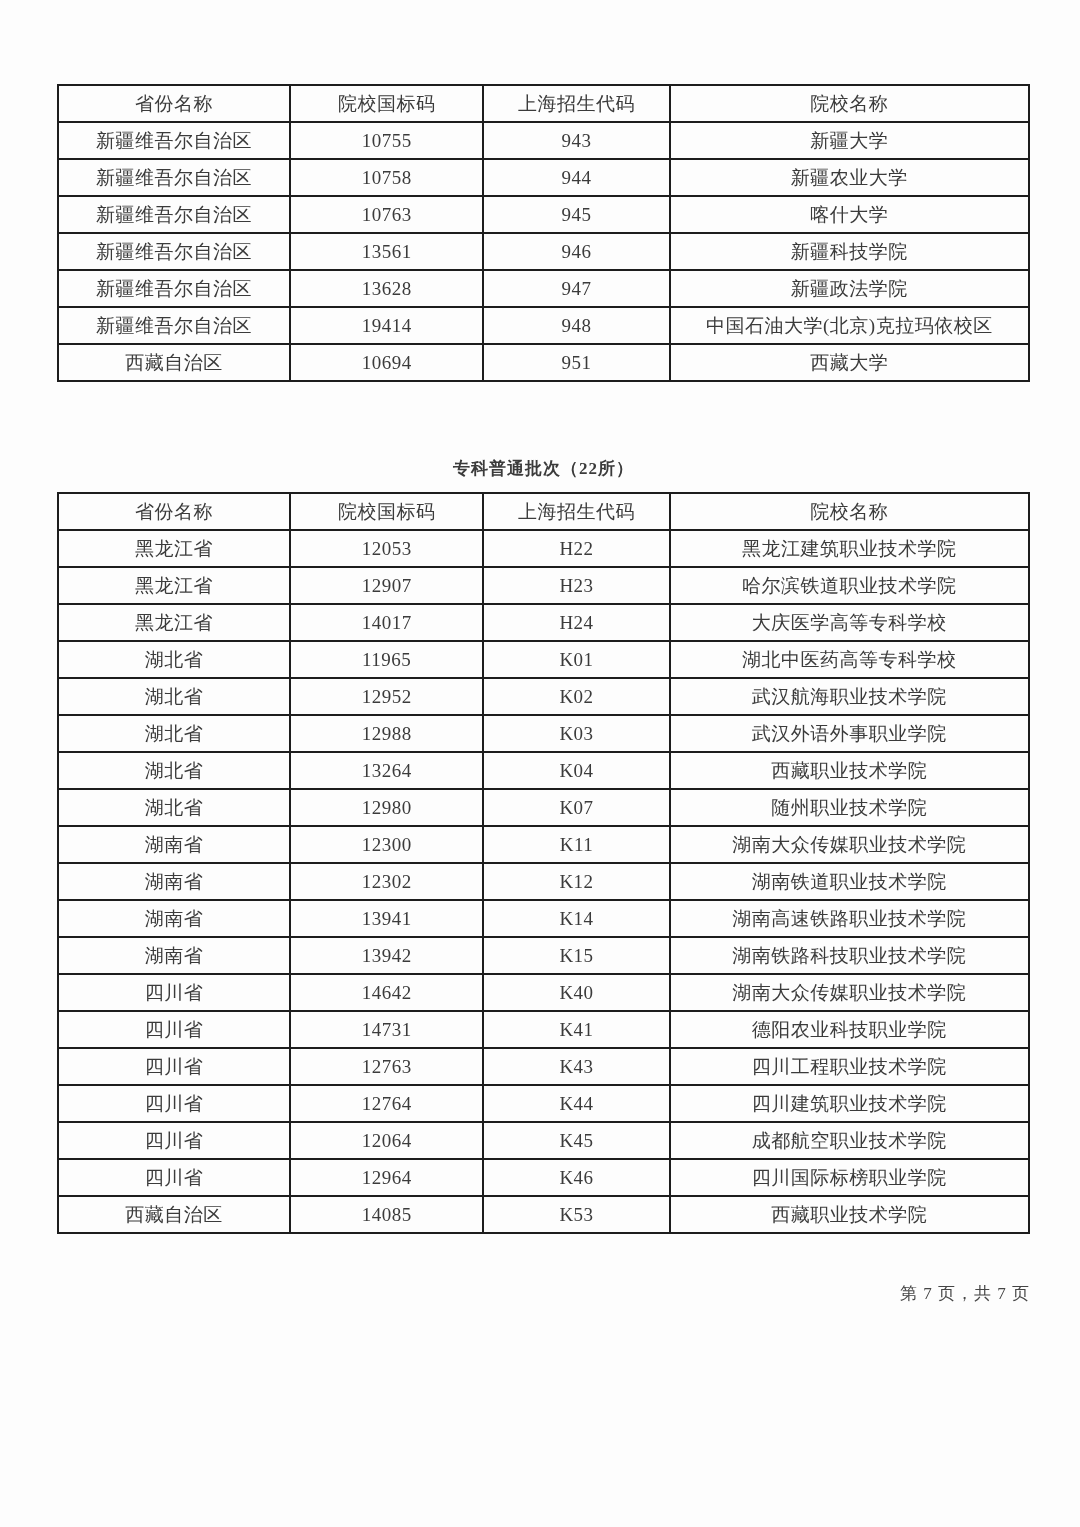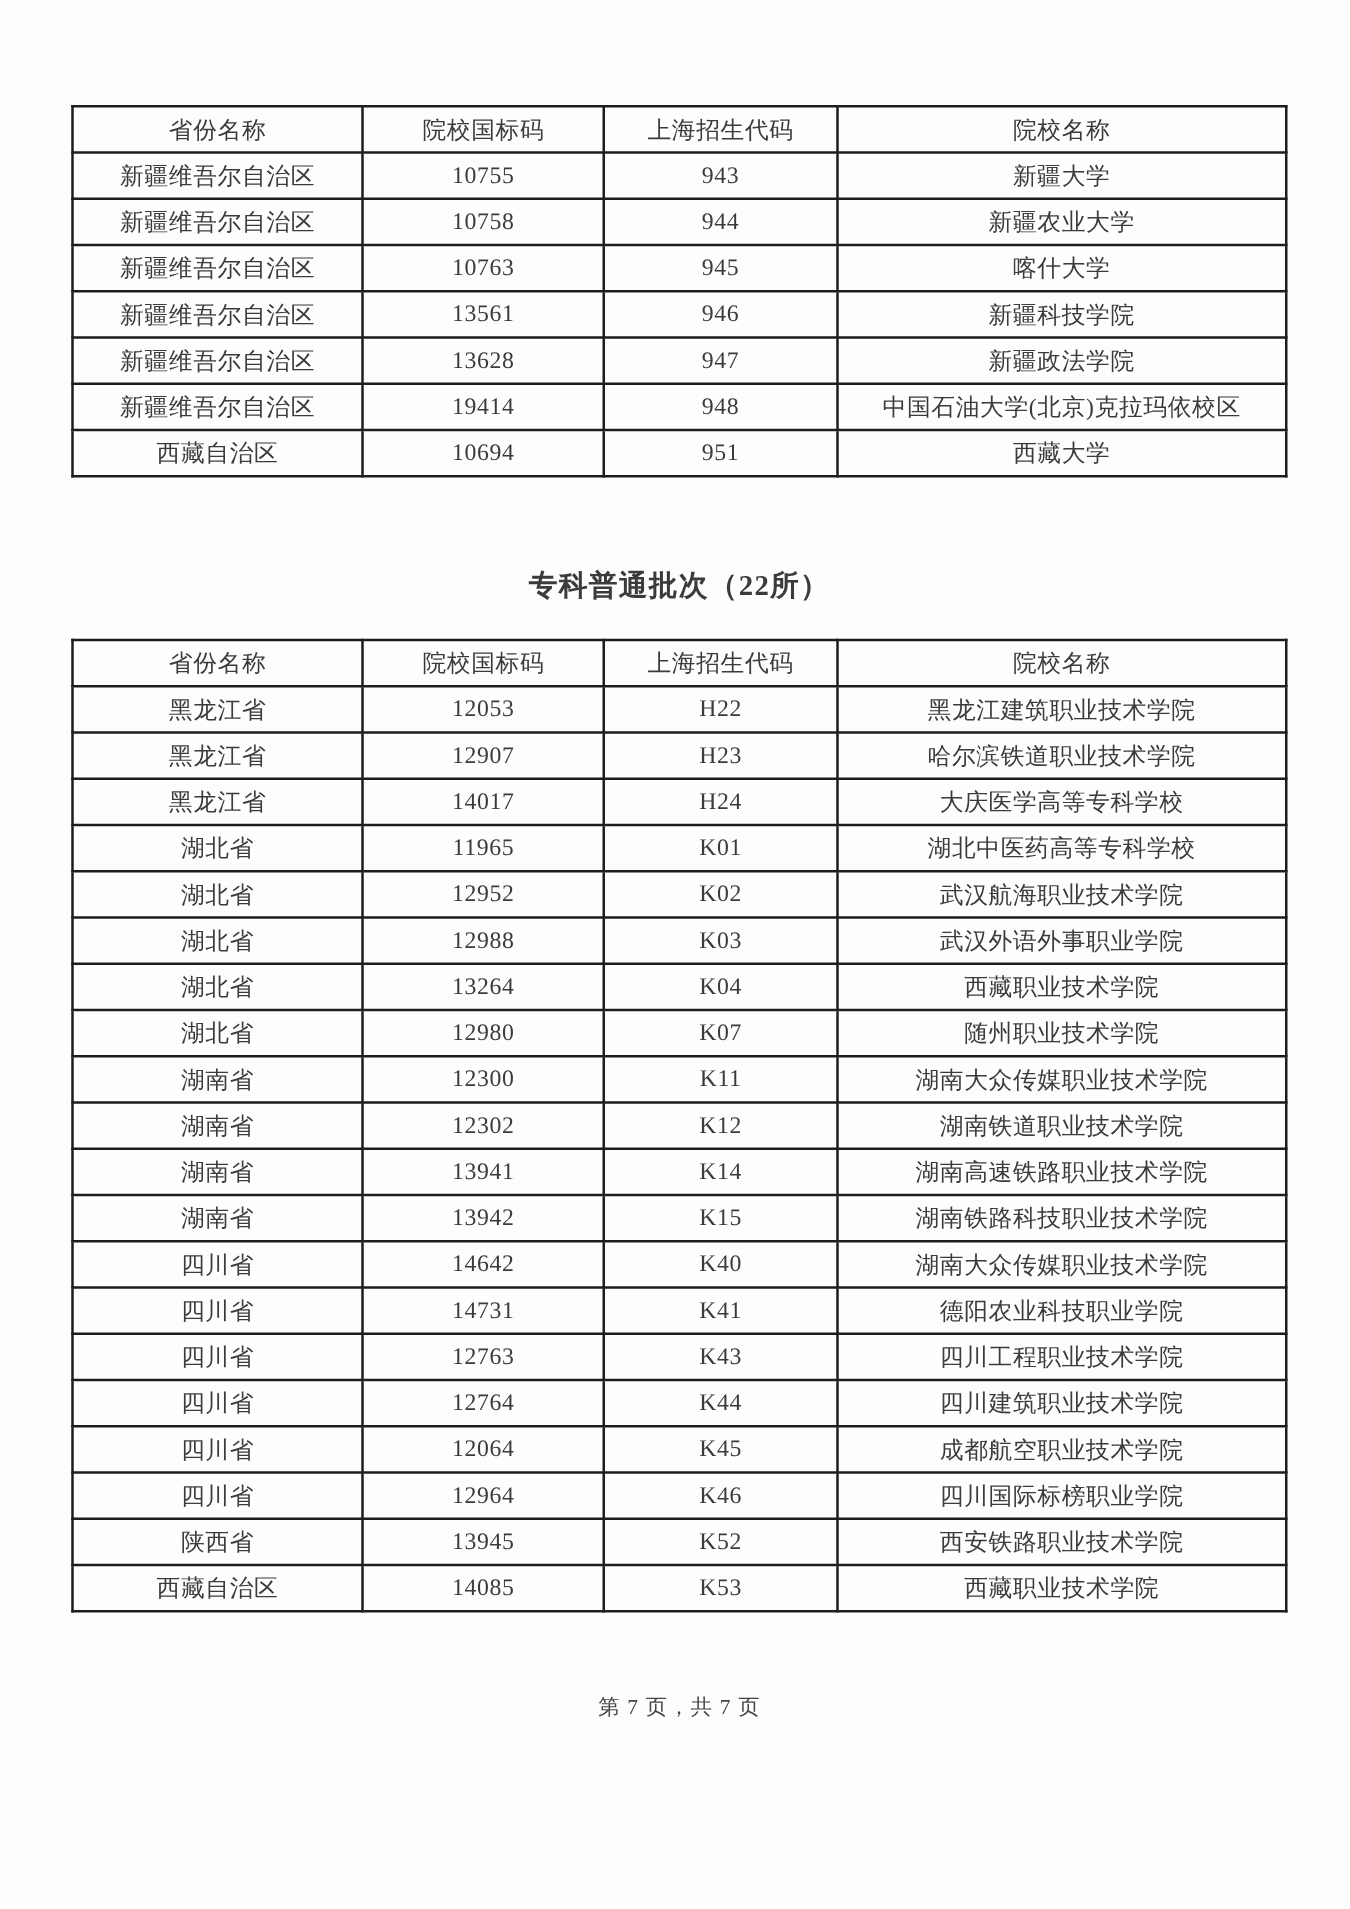--- a/index.html
+++ b/index.html
@@ -38,33 +38,33 @@
     white-space: nowrap;
     overflow: hidden;
   }
   col.c1 { width: 23.9%; }
   col.c2 { width: 19.9%; }
   col.c3 { width: 19.2%; }
   col.c4 { width: 37.0%; }
   .section-title {
     width: 973px;
     text-align: center;
-    font-size: 23px;
+    font-size: 17px;
     font-weight: bold;
     letter-spacing: 1px;
     margin-top: 72px;
-    margin-bottom: 27px;
+    margin-bottom: 8px;
     line-height: 30px;
   }
   .page-footer {
     width: 973px;
-    text-align: center;
+    text-align: right;
     font-size: 17px;
     letter-spacing: 1px;
-    margin-top: 64px;
+    margin-top: 48px;
     color: #454545;
   }
 </style>
 </head>
 <body>
 
 <div class="page">
 
   <table class="doc-table">
     <colgroup>
@@ -247,26 +247,20 @@
           <td>K45</td>
           <td>成都航空职业技术学院</td>
         </tr>
         <tr>
           <td>四川省</td>
           <td>12964</td>
           <td>K46</td>
           <td>四川国际标榜职业学院</td>
         </tr>
         <tr>
-          <td>陕西省</td>
-          <td>13945</td>
-          <td>K52</td>
-          <td>西安铁路职业技术学院</td>
-        </tr>
-        <tr>
           <td>西藏自治区</td>
           <td>14085</td>
           <td>K53</td>
           <td>西藏职业技术学院</td>
         </tr>
       </tbody>
   </table>
 
   <div class="page-footer">第 7 页，共 7 页</div>
 

